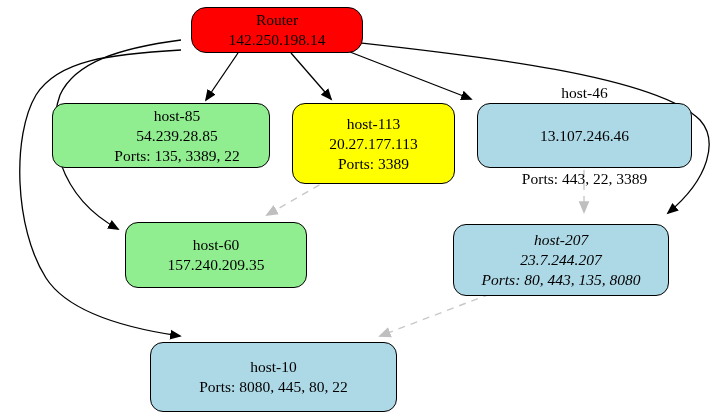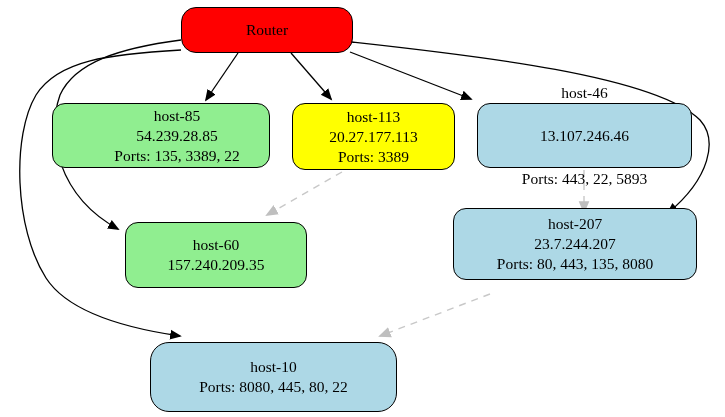--- a/index.html
+++ b/index.html
@@ -23,26 +23,26 @@
     box-sizing:border-box;
     border:1.6px solid #000000;
     border-radius:13px;
     display:flex;flex-direction:column;
     align-items:center;justify-content:center;
     text-align:center;
     color:#000000;
     font-size:15.5px;line-height:20px;
     white-space:nowrap;
   }
-  #n-router {left:181px;top:7px;  width:172px;height:46px;border-radius:15px;}
+  #n-router {left:191px;top:7px;  width:172px;height:46px;border-radius:15px;}
   #n-host85 {left:52px; top:103px;width:218px;height:65px;}
-  #n-host113{left:292px;top:103px;width:163px;height:67px;}
+  #n-host113{left:292px;top:103px;width:163px;height:81px;}
   #n-host46 {left:477px;top:103px;width:215px;height:65px;gap:23px;}
   #n-host35 {left:125px;top:222px;width:182px;height:66px;}
-  #n-host207{left:453px;top:208px;width:244px;height:72px;}
+  #n-host207{left:453px;top:224px;width:216px;height:72px;font-style:italic;}
   #n-host10 {left:150px;top:342px;width:247px;height:70px;}
 </style>
 </head>
 <body>
 
 <div class="canvas">
 
   <svg class="edges" viewBox="0 0 725 417" xmlns="http://www.w3.org/2000/svg">
     <defs>
       <marker id="arrow-black" viewBox="0 0 10 10" refX="8" refY="5" markerWidth="9.5" markerHeight="9.5" orient="auto-start-reverse">
@@ -60,49 +60,50 @@
     <path class="edge-solid" d="M 181 50 C 110 54, 58 60, 36 95 C 12 135, 14 228, 46 278 C 68 312, 125 328, 180 336" marker-end="url(#arrow-black)" style="stroke: rgb(0, 0, 0);"></path>
     <path class="edge-solid" d="M 352 42 C 470 55, 655 75, 700 120 C 718 140, 710 178, 668 213" marker-end="url(#arrow-black)" style="stroke: rgb(0, 0, 0);"></path>
 
     <path class="edge-dashed" d="M 342 172 L 267 215" marker-end="url(#arrow-gray)" style="stroke: rgb(200, 200, 200);"></path>
     <path class="edge-dashed" d="M 584 170 L 584 212" marker-end="url(#arrow-gray)" style="stroke: rgb(200, 200, 200);"></path>
     <path class="edge-dashed" d="M 490 294 L 380 336" marker-end="url(#arrow-gray)" style="stroke: rgb(200, 200, 200);"></path>
   </svg>
 
   <div class="node" id="n-router" style="background-color: rgb(255, 0, 0);">
     <div>Router</div>
+    <div>142.250.198.14</div>
   </div>
 
   <div class="node" id="n-host85" style="background-color: rgb(144, 238, 144); padding-left: 32px;">
     <div>host-85</div>
     <div>54.239.28.85</div>
     <div>Ports: 135, 3389, 22</div>
   </div>
 
   <div class="node" id="n-host113" style="background-color: rgb(255, 255, 0);">
     <div>host-113</div>
     <div>20.27.177.113</div>
     <div>Ports: 3389</div>
   </div>
 
   <div class="node" id="n-host46" style="background-color: rgb(173, 216, 230);">
     <div>host-46</div>
     <div>13.107.246.46</div>
-    <div>Ports: 443, 22, 5893</div>
+    <div>Ports: 443, 22, 3389</div>
   </div>
 
   <div class="node" id="n-host35" style="background-color: rgb(144, 238, 144);">
     <div>host-60</div>
     <div>157.240.209.35</div>
   </div>
 
   <div class="node" id="n-host207" style="background-color: rgb(173, 216, 230);">
     <div>host-207</div>
     <div>23.7.244.207</div>
     <div>Ports: 80, 443, 135, 8080</div>
   </div>
 
-  <div class="node" id="n-host10" style="background-color: rgb(173, 216, 230); border-radius: 19px;">
+  <div class="node" id="n-host10" style="background-color: rgb(173, 216, 230);">
     <div>host-10</div>
     <div>Ports: 8080, 445, 80, 22</div>
   </div>
 
 </div>
 
 </body></html>

